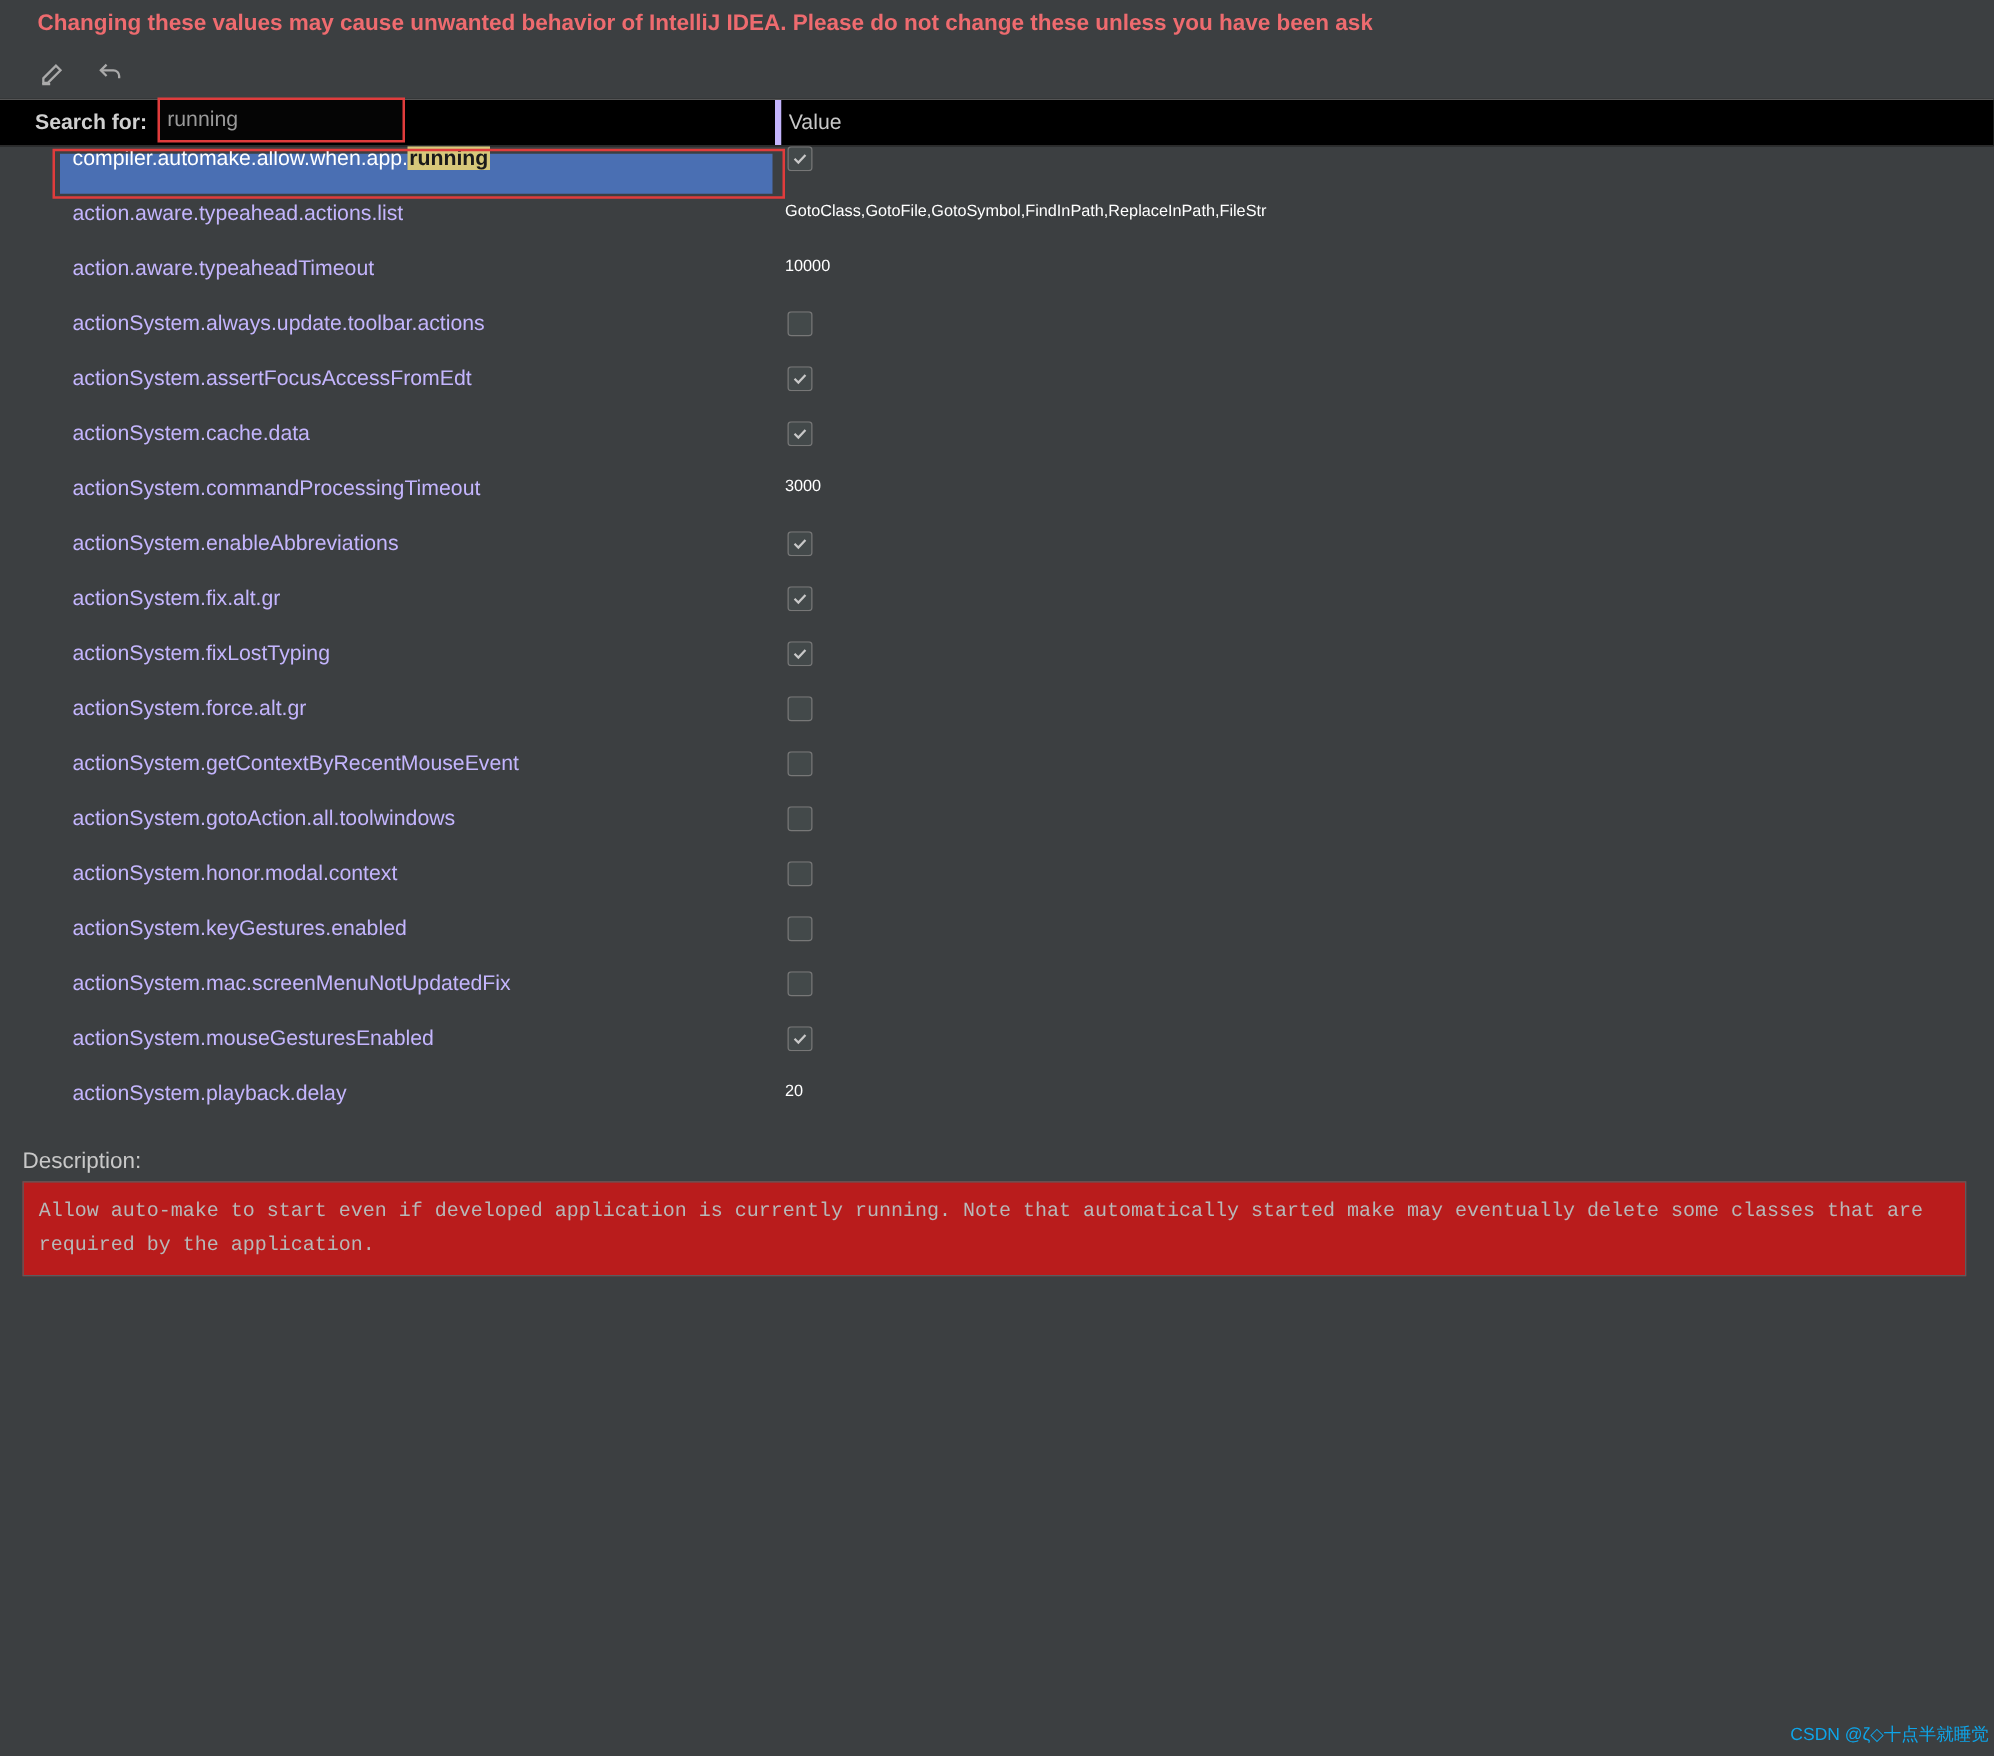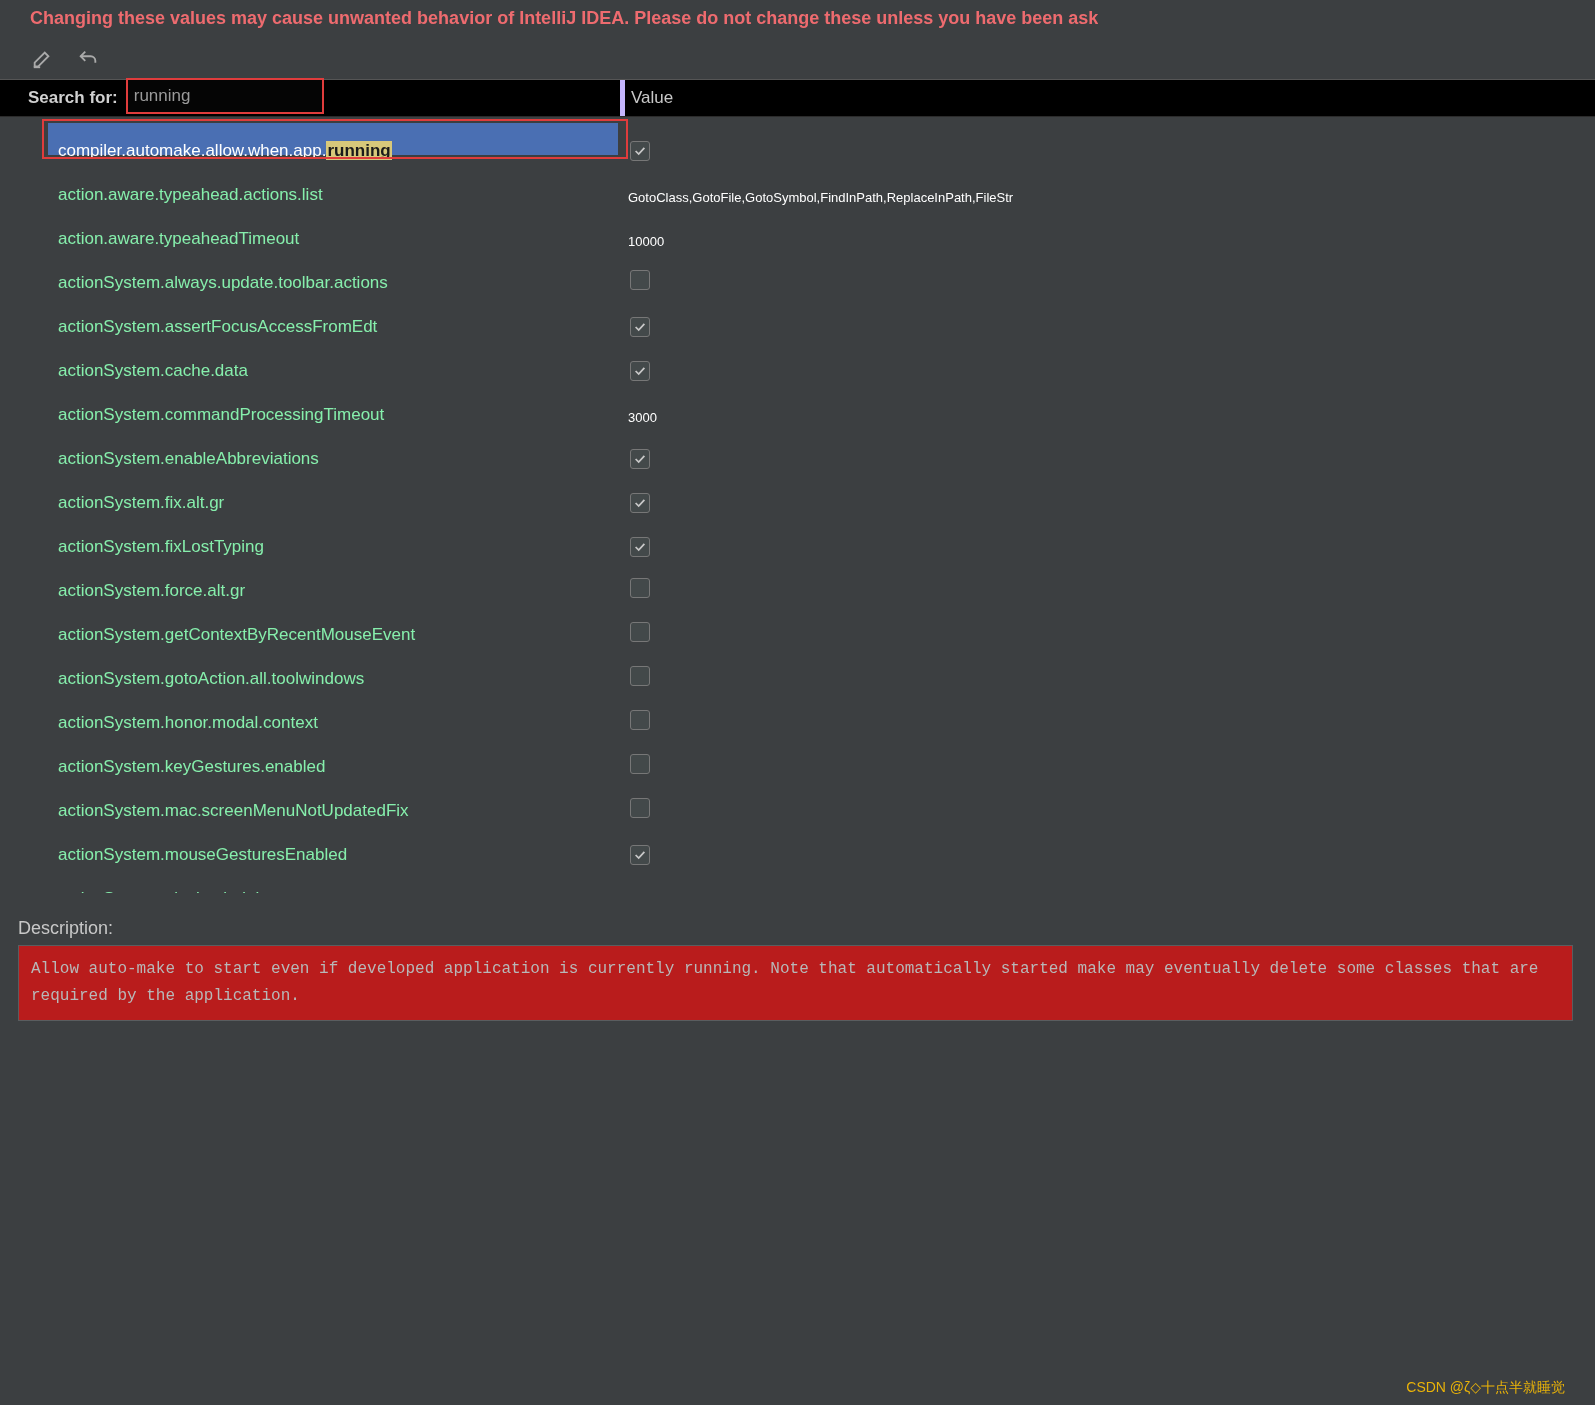--- a/index.html
+++ b/index.html
@@ -16,22 +16,22 @@
 .tool-btn svg { width:22px; height:22px; }
 
 .header-row { display:flex; background:#000000; height:38px; border-top:1px solid #555; border-bottom:1px solid #2b2b2b; }
 .header-left { width:620px; display:flex; align-items:center; padding-left:28px; gap:8px; }
 .search-label { color:#d0d0d0; font-weight:600; font-size:17px; }
 .search-input-wrap { position:relative; border:2px solid #e03c3c; height:36px; width:198px; margin-top:-4px; display:flex; align-items:center; padding-left:6px; background:rgba(255,255,255,0.02); }
 .search-input { background:transparent; border:none; color:#9a9a9a; font-size:17px; outline:none; width:100%; }
 .header-right { flex:1; border-left:5px solid #c4b5fd; display:flex; align-items:center; padding-left:6px; color:#c8c8c8; font-size:17px; }
 
 .grid-area { height:776px; overflow:hidden; }
-.row { display:flex; height:44px; align-items:flex-end; }
-.name-cell { width:620px; padding-left:58px; color:#86efac; font-size:17px; white-space:nowrap; overflow:hidden; }
+.row { display:flex; height:44px; align-items:flex-start; }
+.name-cell { width:620px; padding-left:58px; color:#c4b5fd; font-size:17px; white-space:nowrap; overflow:hidden; }
 .value-cell { flex:1; padding-left:8px; color:#ffffff; font-size:13px; white-space:nowrap; overflow:hidden; }
 
 .row.selected-row { position:relative; }
 .row.selected-row .sel-bg {
   position:absolute; left:48px; top:6px; height:32px; width:570px;
   background:#4a6fb3; z-index:0; pointer-events:none;
 }
 .row.selected-row .name-cell { position:relative; z-index:1; color:#fff; font-weight:500; }
 .row.selected-row .red-border {
   position:absolute; left:42px; top:2px; width:586px; height:40px;
@@ -44,21 +44,21 @@
 .chk.checked svg { display:block; }
 
 .desc-panel { position:absolute; left:0; right:4px; top:914px; padding:4px 18px 8px 18px; }
 .desc-label { color:#c8c8c8; font-size:18px; margin-bottom:6px; }
 .desc-text {
   border:1px solid #5a5d5f; background:#b91c1c; padding:10px 12px;
   font-family:"Consolas","Courier New",monospace; font-size:16px;
   color:#b8b8b8; line-height:1.7; min-height:60px;
 }
 
-.watermark { position:absolute; right:30px; bottom:8px; color:#eab308; font-size:14px; }
+.watermark { position:absolute; right:4px; bottom:8px; color:#0ea5e9; font-size:14px; }
 </style>
 </head>
 <body>
 
 <div class="warning-banner">
   <span>
     <svg class="warn-icon" viewBox="0 0 24 24">
         <path d="M12 2 L22 20 L2 20 Z" fill="#c9a227" stroke="#b08a1a" stroke-width="0.5"></path>
         <rect x="11" y="8" width="2" height="6" fill="#2b2b2b"></rect>
         <rect x="11" y="15.5" width="2" height="2" fill="#2b2b2b"></rect>

